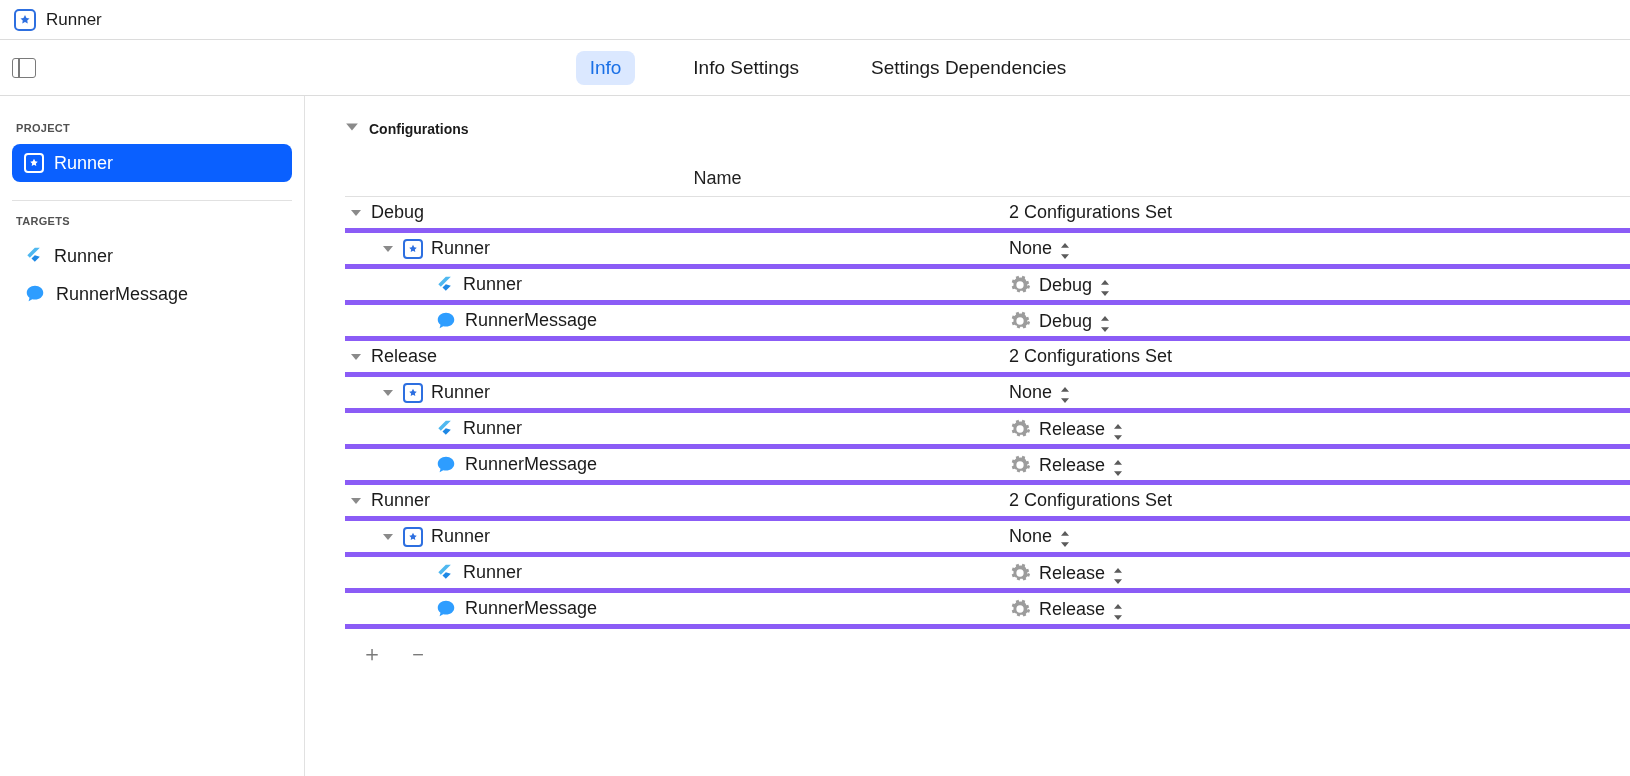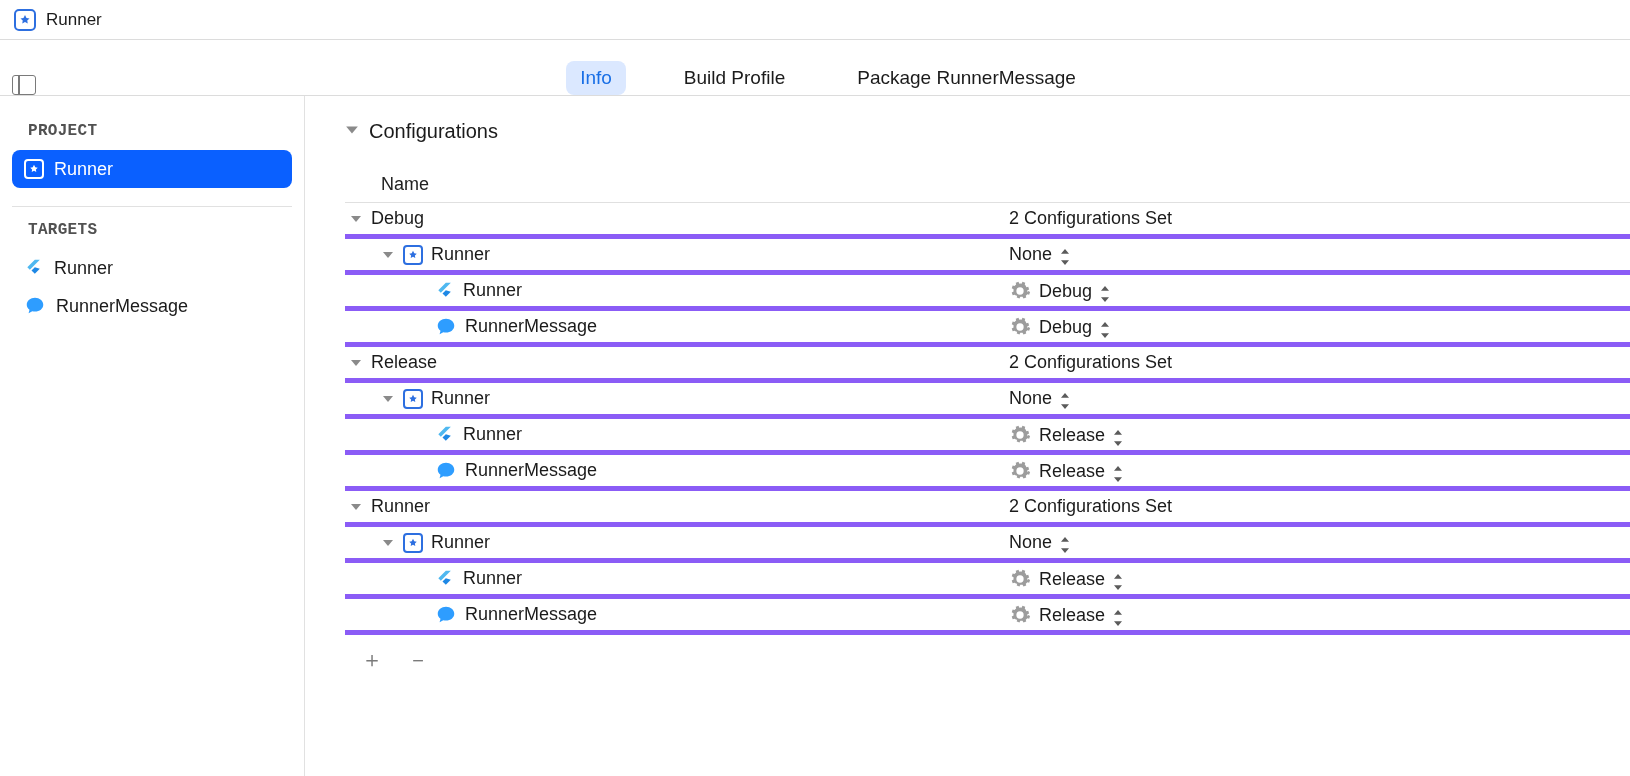--- a/index.html
+++ b/index.html
@@ -27,21 +27,21 @@
     border: 2px solid #2d6fe0;
     border-radius: 5px;
     display: flex; align-items: center; justify-content: center;
     margin-right: 10px;
     color: #2d6fe0;
   }
 
   
   .toolbar {
     display: flex;
-    align-items: flex-end;
+    align-items: center;
     height: 56px;
     border-bottom: 1px solid #dcdcdc;
     padding: 0 10px;
   }
   .toolbar .panel-toggle {
     width: 24px; height: 20px;
     border: 1.5px solid #7a7a7a;
     border-radius: 3px;
     position: relative;
     margin-left: 2px;
@@ -65,26 +65,25 @@
   .split {
     display: flex;
     height: calc(776px - 40px - 56px);
   }
   .sidebar {
     width: 305px;
     padding: 20px 12px 0 12px;
     border-right: 1px solid #e1e1e1;
   }
   .sidebar-heading {
-    font-size: 16px;
+    font-size: 11px;
     font-weight: 600;
     letter-spacing: 0.3px;
     color: #515151;
-    margin: 6px 8px 10px 16px;
-    font-family: Liberation Mono, monospace;
+    margin: 6px 8px 10px 4px;
   }
   .sidebar-item {
     display: flex; align-items: center;
     height: 38px;
     padding: 0 12px;
     border-radius: 8px;
     font-size: 18px;
     gap: 10px;
   }
   .sidebar-item.selected {
@@ -115,33 +114,33 @@
     flex: 1;
     padding: 24px 0 0 0;
     overflow-y: auto;
   }
   .section-head {
     display: flex; align-items: center; gap: 10px;
     padding-left: 40px;
     margin-bottom: 24px;
   }
   .section-head .chevron { color: #8a8a8a; }
-  .section-head h2 { font-size: 20px; font-weight: 400; }
+  .section-head h2 { font-size: 14px; font-weight: 700; }
 
   .cfg-table {
     padding-left: 40px;
   }
   .row {
     display: flex;
     align-items: center;
     min-height: 36px;
     border-bottom: 5px solid #8b5cf6;
     font-size: 18px;
   }
-  .row.header { font-size: 18px; color:#222; border-bottom:1.5px solid #e0e0e0; }
+  .row.header { font-size: 18px; color:#222; border-bottom:1.5px solid #e0e0e0;justify-content:center; }
   .row.header .col-right {
     border-left: 1px solid #e0e0e0;
     padding-left: 14px;
     height: 36px;
     display: flex;
     align-items: center;
   }
   .col-name {
     flex: 0 0 660px;
     display: flex; align-items: center; gap: 8px;
@@ -174,22 +173,22 @@
         <path fill="currentColor" d="M12 2l3 6 6 1-4.5 4 1 6L12 16l-5.5 3 1-6L3 9l6-1z"></path>
       </svg>
   </span>
   <span>Runner</span>
 </div>
 
 <div class="toolbar">
   <div class="panel-toggle"></div>
   <div class="tabs">
     <div class="tab active">Info</div>
-    <div class="tab">Build Profile</div>
-    <div class="tab">Package RunnerMessage</div>
+    <div class="tab">Info Settings</div>
+    <div class="tab">Settings Dependencies</div>
   </div>
 </div>
 
 <div class="split">
 
   <div class="sidebar">
     <div class="sidebar-heading">PROJECT</div>
     <div class="sidebar-item selected">
       <span class="app-icon-sm">
         <svg viewBox="0 0 24 24" width="10" height="10">

